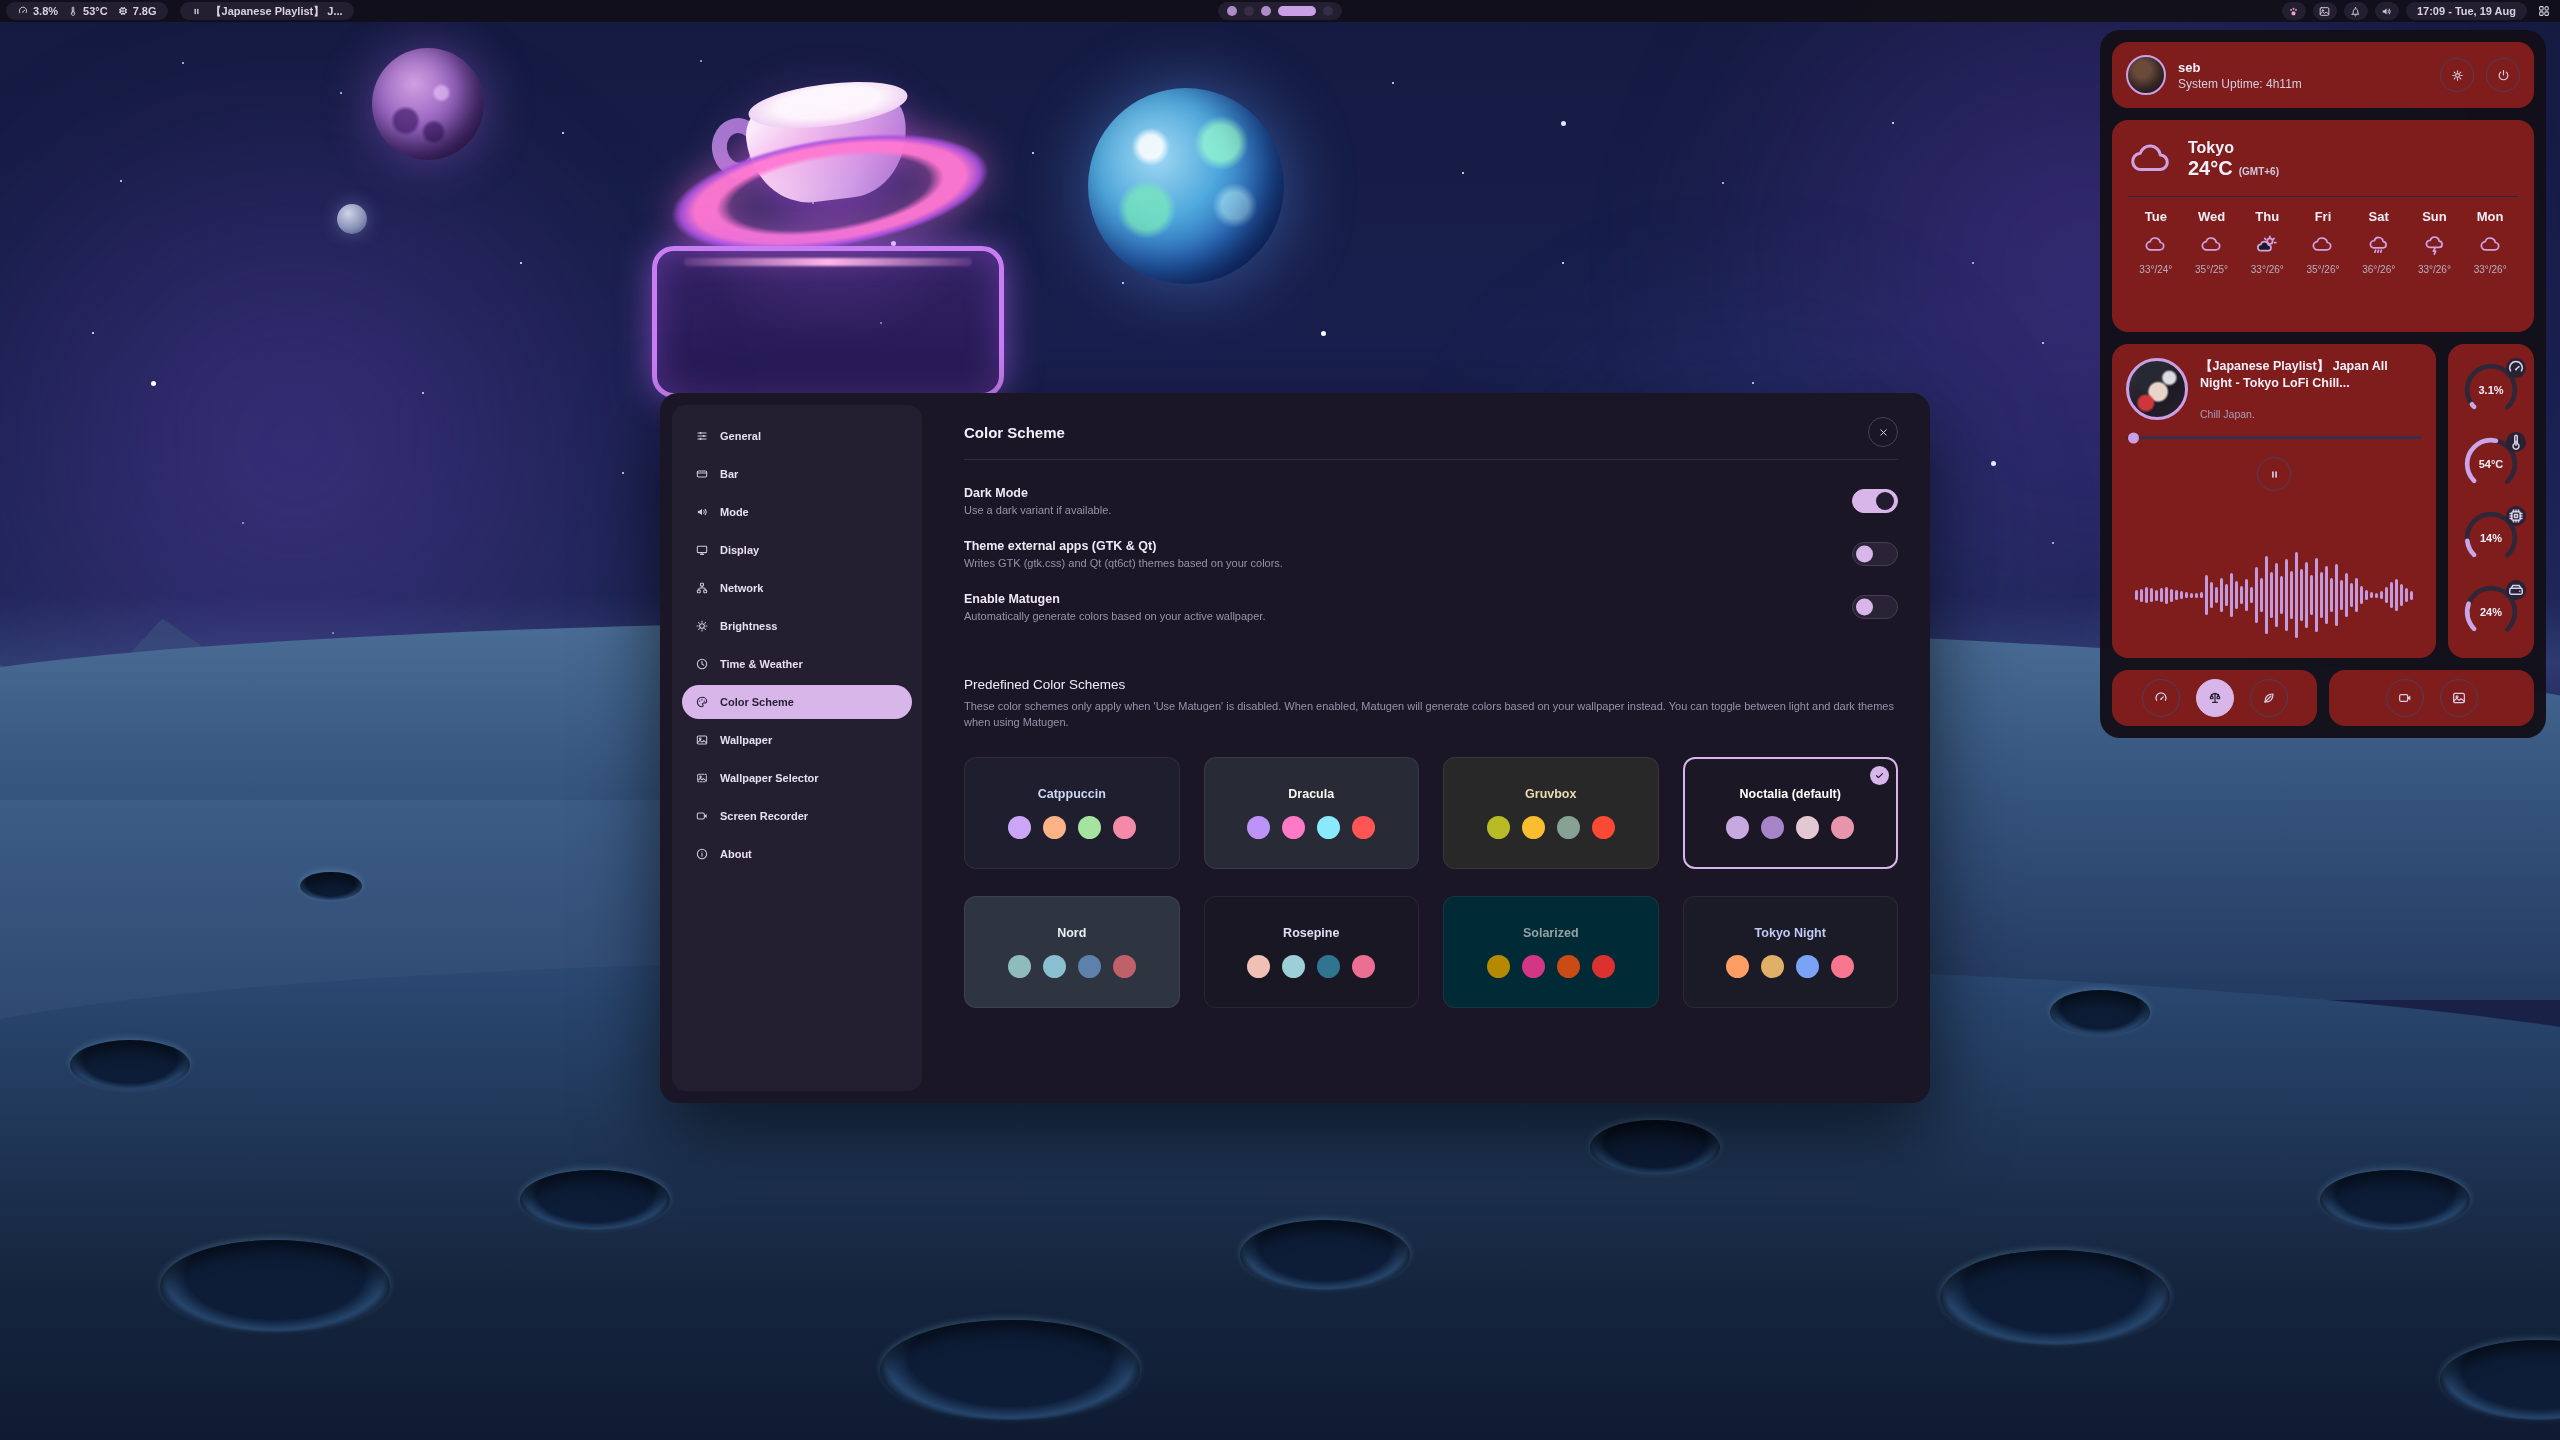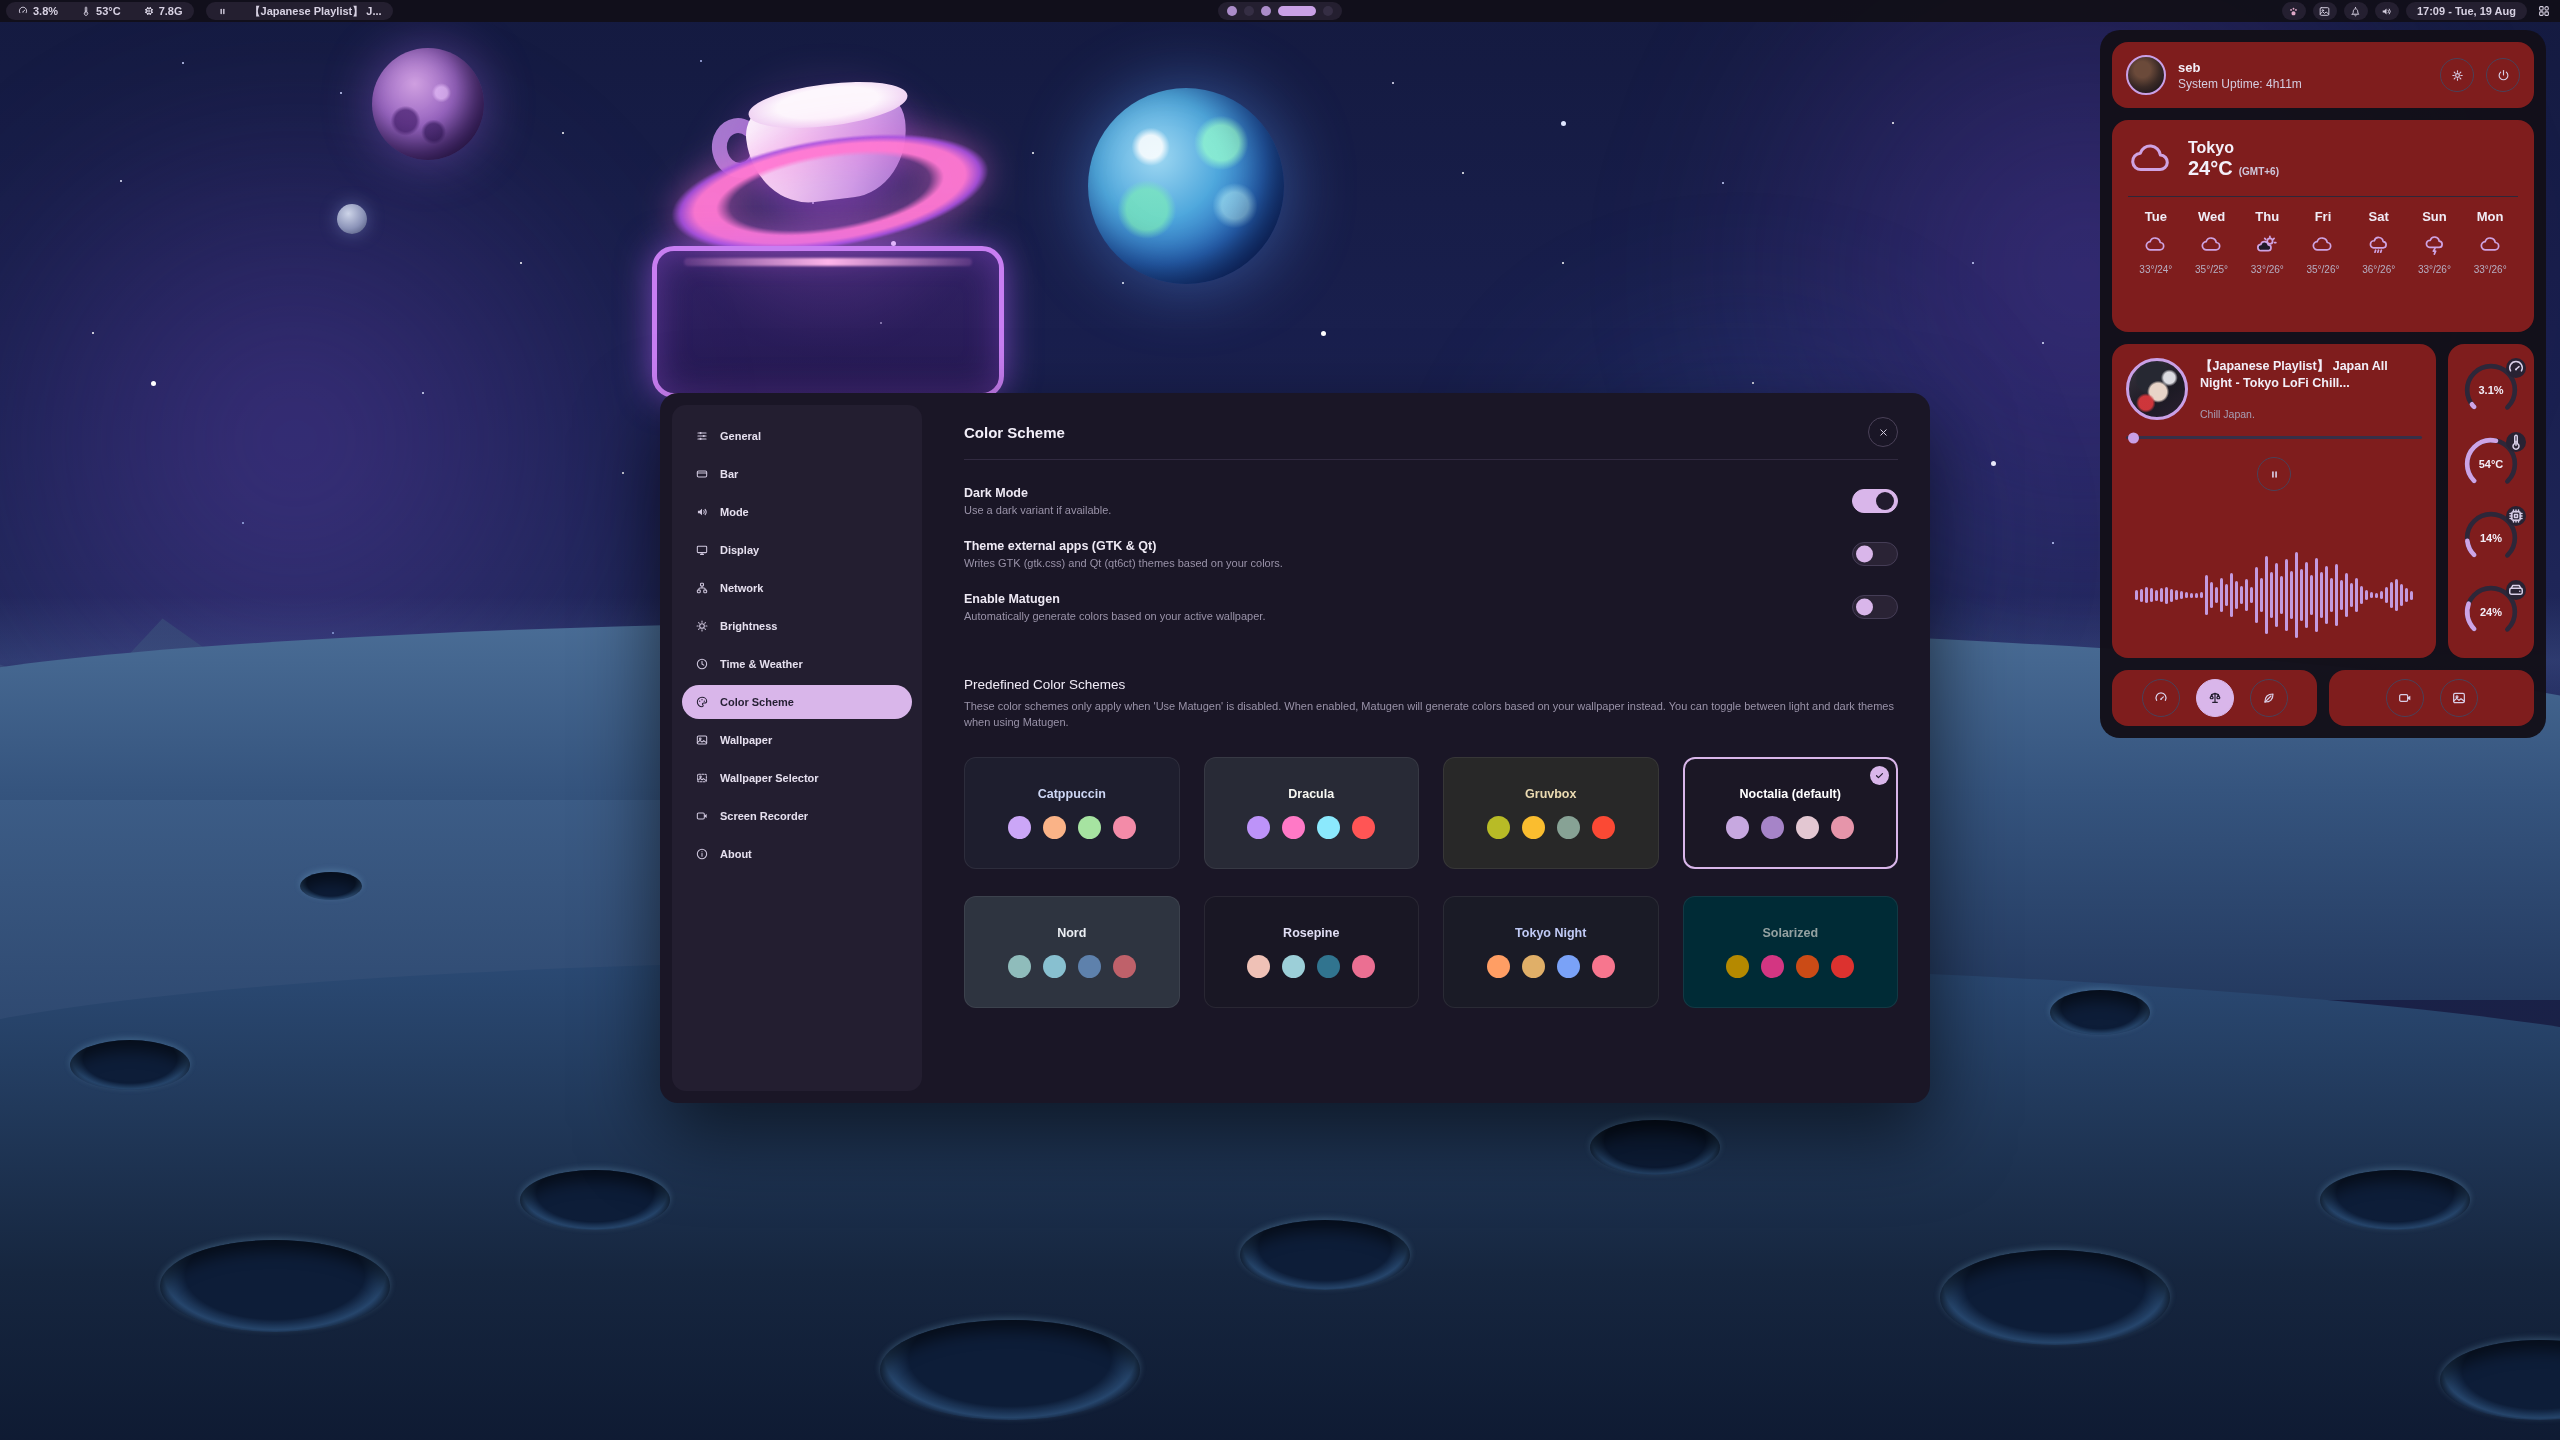--- a/index.html
+++ b/index.html
@@ -60,21 +60,21 @@
 .mtn2{position:absolute;left:1500px;top:560px;width:1060px;height:210px;background:linear-gradient(180deg,#33406e,#1b2448);
  clip-path:polygon(0 100%,0 80%,10% 62%,22% 78%,35% 55%,48% 75%,62% 50%,76% 72%,88% 58%,100% 70%,100% 100%)}
 .terra1{position:absolute;left:-5%;top:620px;width:110%;height:380px;background:linear-gradient(180deg,#4a6d96 0%,#35547e 45%,#243a60 100%);border-radius:45% 60% 0 0/90px 130px 0 0}
 .terra2{position:absolute;left:-5%;top:800px;width:72%;height:440px;background:linear-gradient(180deg,#3c5c86,#22375c);border-radius:0 55% 0 0/0 160px 0 0}
 .terra3{position:absolute;left:-5%;top:960px;width:115%;height:520px;background:linear-gradient(180deg,#2b4a74 0%,#16263f 60%,#0d1830 100%);border-radius:38% 52% 0 0/110px 150px 0 0}
 .crater{position:absolute;border-radius:50%;background:radial-gradient(ellipse at 50% 38%,#0d1d38 0 55%,#27476e 68%,transparent 76%);
  box-shadow:inset 0 10px 16px rgba(0,0,0,.55),0 -2px 6px rgba(140,200,235,.25)}
 
 
 .topbar{position:absolute;left:0;top:0;right:0;height:22px;background:rgba(18,15,26,.97);display:flex;align-items:center;padding:0 6px;z-index:50;color:#d7d1e2}
-.pill{background:#241f30;border-radius:11px;display:flex;align-items:center;gap:22px;padding:0 11px;height:18px;font-size:11px;font-weight:700;color:#d7d1e2}
+.pill{background:#241f30;border-radius:11px;display:flex;align-items:center;gap:9px;padding:0 11px;height:18px;font-size:11px;font-weight:700;color:#d7d1e2}
 .bar-left{display:flex;gap:12px;align-items:center}
 .stat{display:flex;align-items:center;gap:4px}
 .stat .icon{font-size:12px}
 .media-pill{cursor:pointer}
 .media-pill .icon{font-size:11px}
 .bar-center{position:absolute;left:50%;transform:translateX(-50%)}
 .ws{gap:7px;padding:0 9px;cursor:default}
 .ws-dot{width:10px;height:10px;border-radius:5px;background:#352e44;cursor:pointer}
 .ws-dot.occupied{background:#ab8cc9}
 .ws-dot.active{width:38px;background:#c9a0e6}
@@ -526,38 +526,38 @@
  <div class="scheme-card" style="background:#191724">
 
    <div class="scheme-name" style="color:#e0def4">Rosepine</div>
    <div class="swatches">
               <span class="swatch" style="background:#efc1b6"></span>
               <span class="swatch" style="background:#9ccfd8"></span>
               <span class="swatch" style="background:#31748f"></span>
               <span class="swatch" style="background:#eb6f92"></span>
             </div>
  </div>
+ <div class="scheme-card" style="background:#002b36">
+
+   <div class="scheme-name" style="color:#93a1a1">Solarized</div>
+   <div class="swatches">
+              <span class="swatch" style="background:#b58900"></span>
+              <span class="swatch" style="background:#d33682"></span>
+              <span class="swatch" style="background:#cb4b16"></span>
+              <span class="swatch" style="background:#dc322f"></span>
+            </div>
+ </div>
  <div class="scheme-card" style="background:#1a1b26">
 
    <div class="scheme-name" style="color:#c0caf5">Tokyo Night</div>
    <div class="swatches">
               <span class="swatch" style="background:#ff9e64"></span>
               <span class="swatch" style="background:#e0af68"></span>
               <span class="swatch" style="background:#7aa2f7"></span>
               <span class="swatch" style="background:#f7768e"></span>
-            </div>
- </div>
- <div class="scheme-card" style="background:#002b36">
-
-   <div class="scheme-name" style="color:#93a1a1">Solarized</div>
-   <div class="swatches">
-              <span class="swatch" style="background:#b58900"></span>
-              <span class="swatch" style="background:#d33682"></span>
-              <span class="swatch" style="background:#cb4b16"></span>
-              <span class="swatch" style="background:#dc322f"></span>
             </div>
  </div>
         </div>
     </section>
   </main>
 </div>
 
 <aside class="panel">
   <div class="card user-card">
     <div class="avatar"></div>

